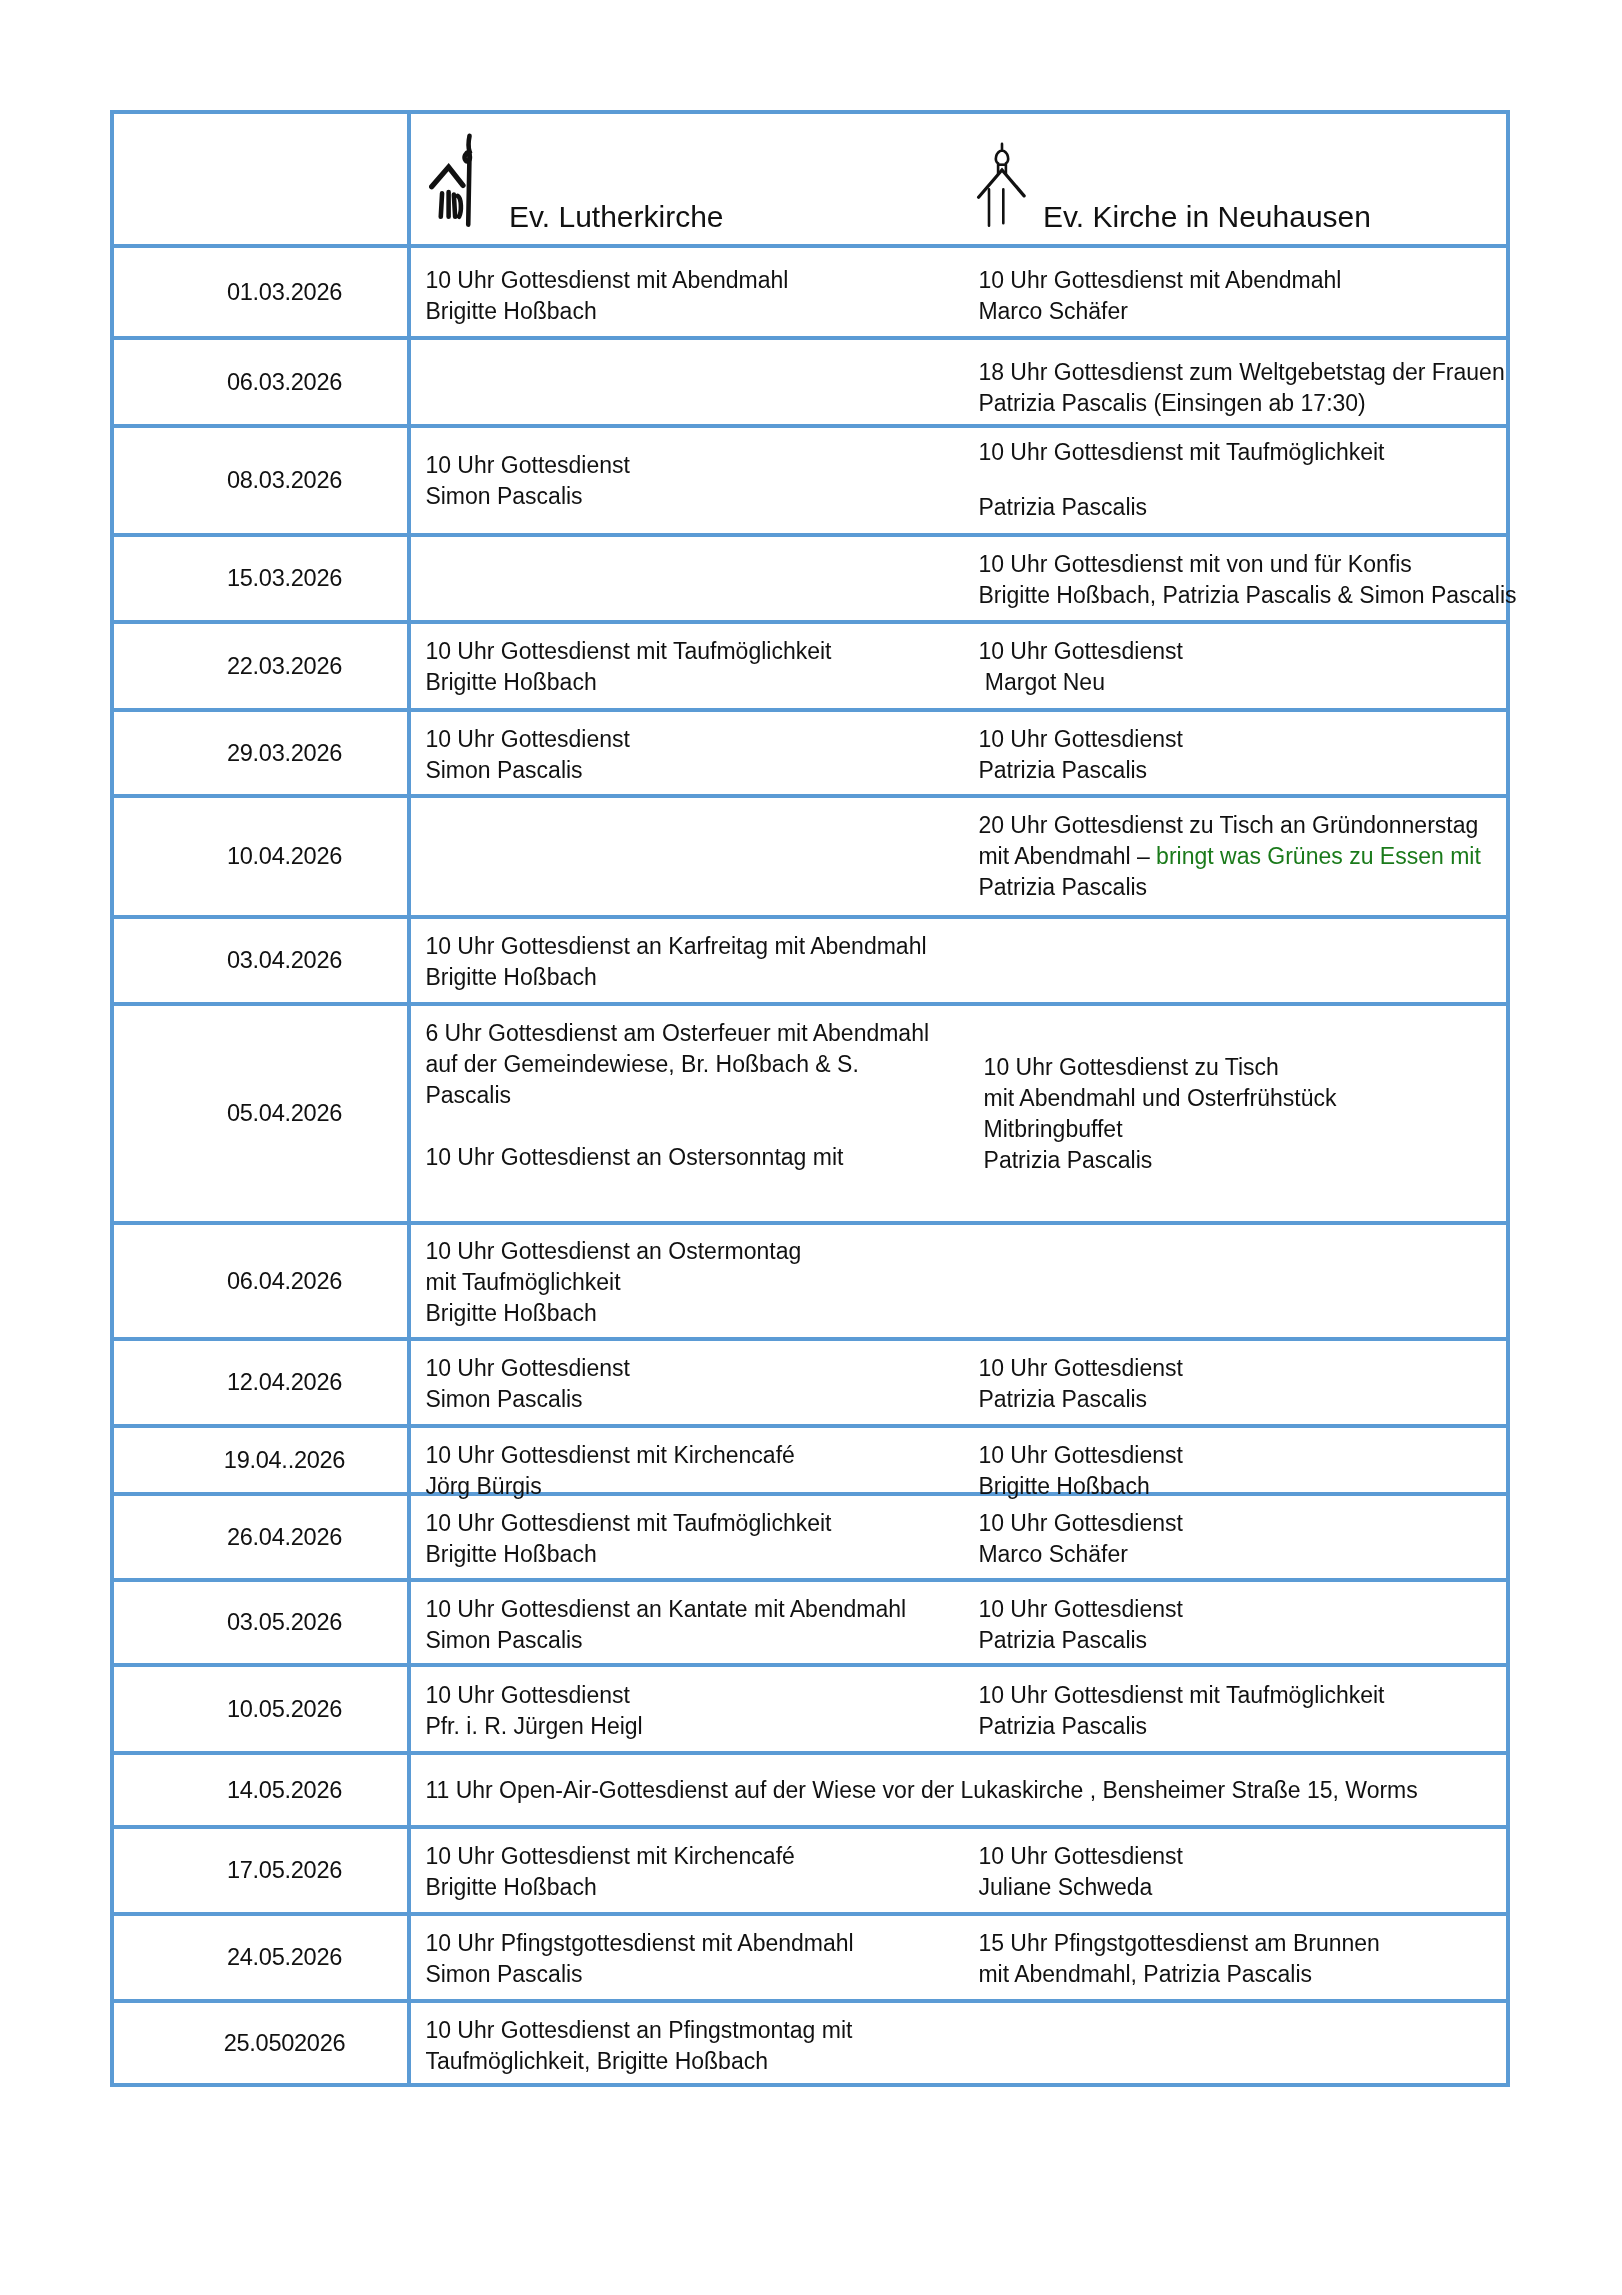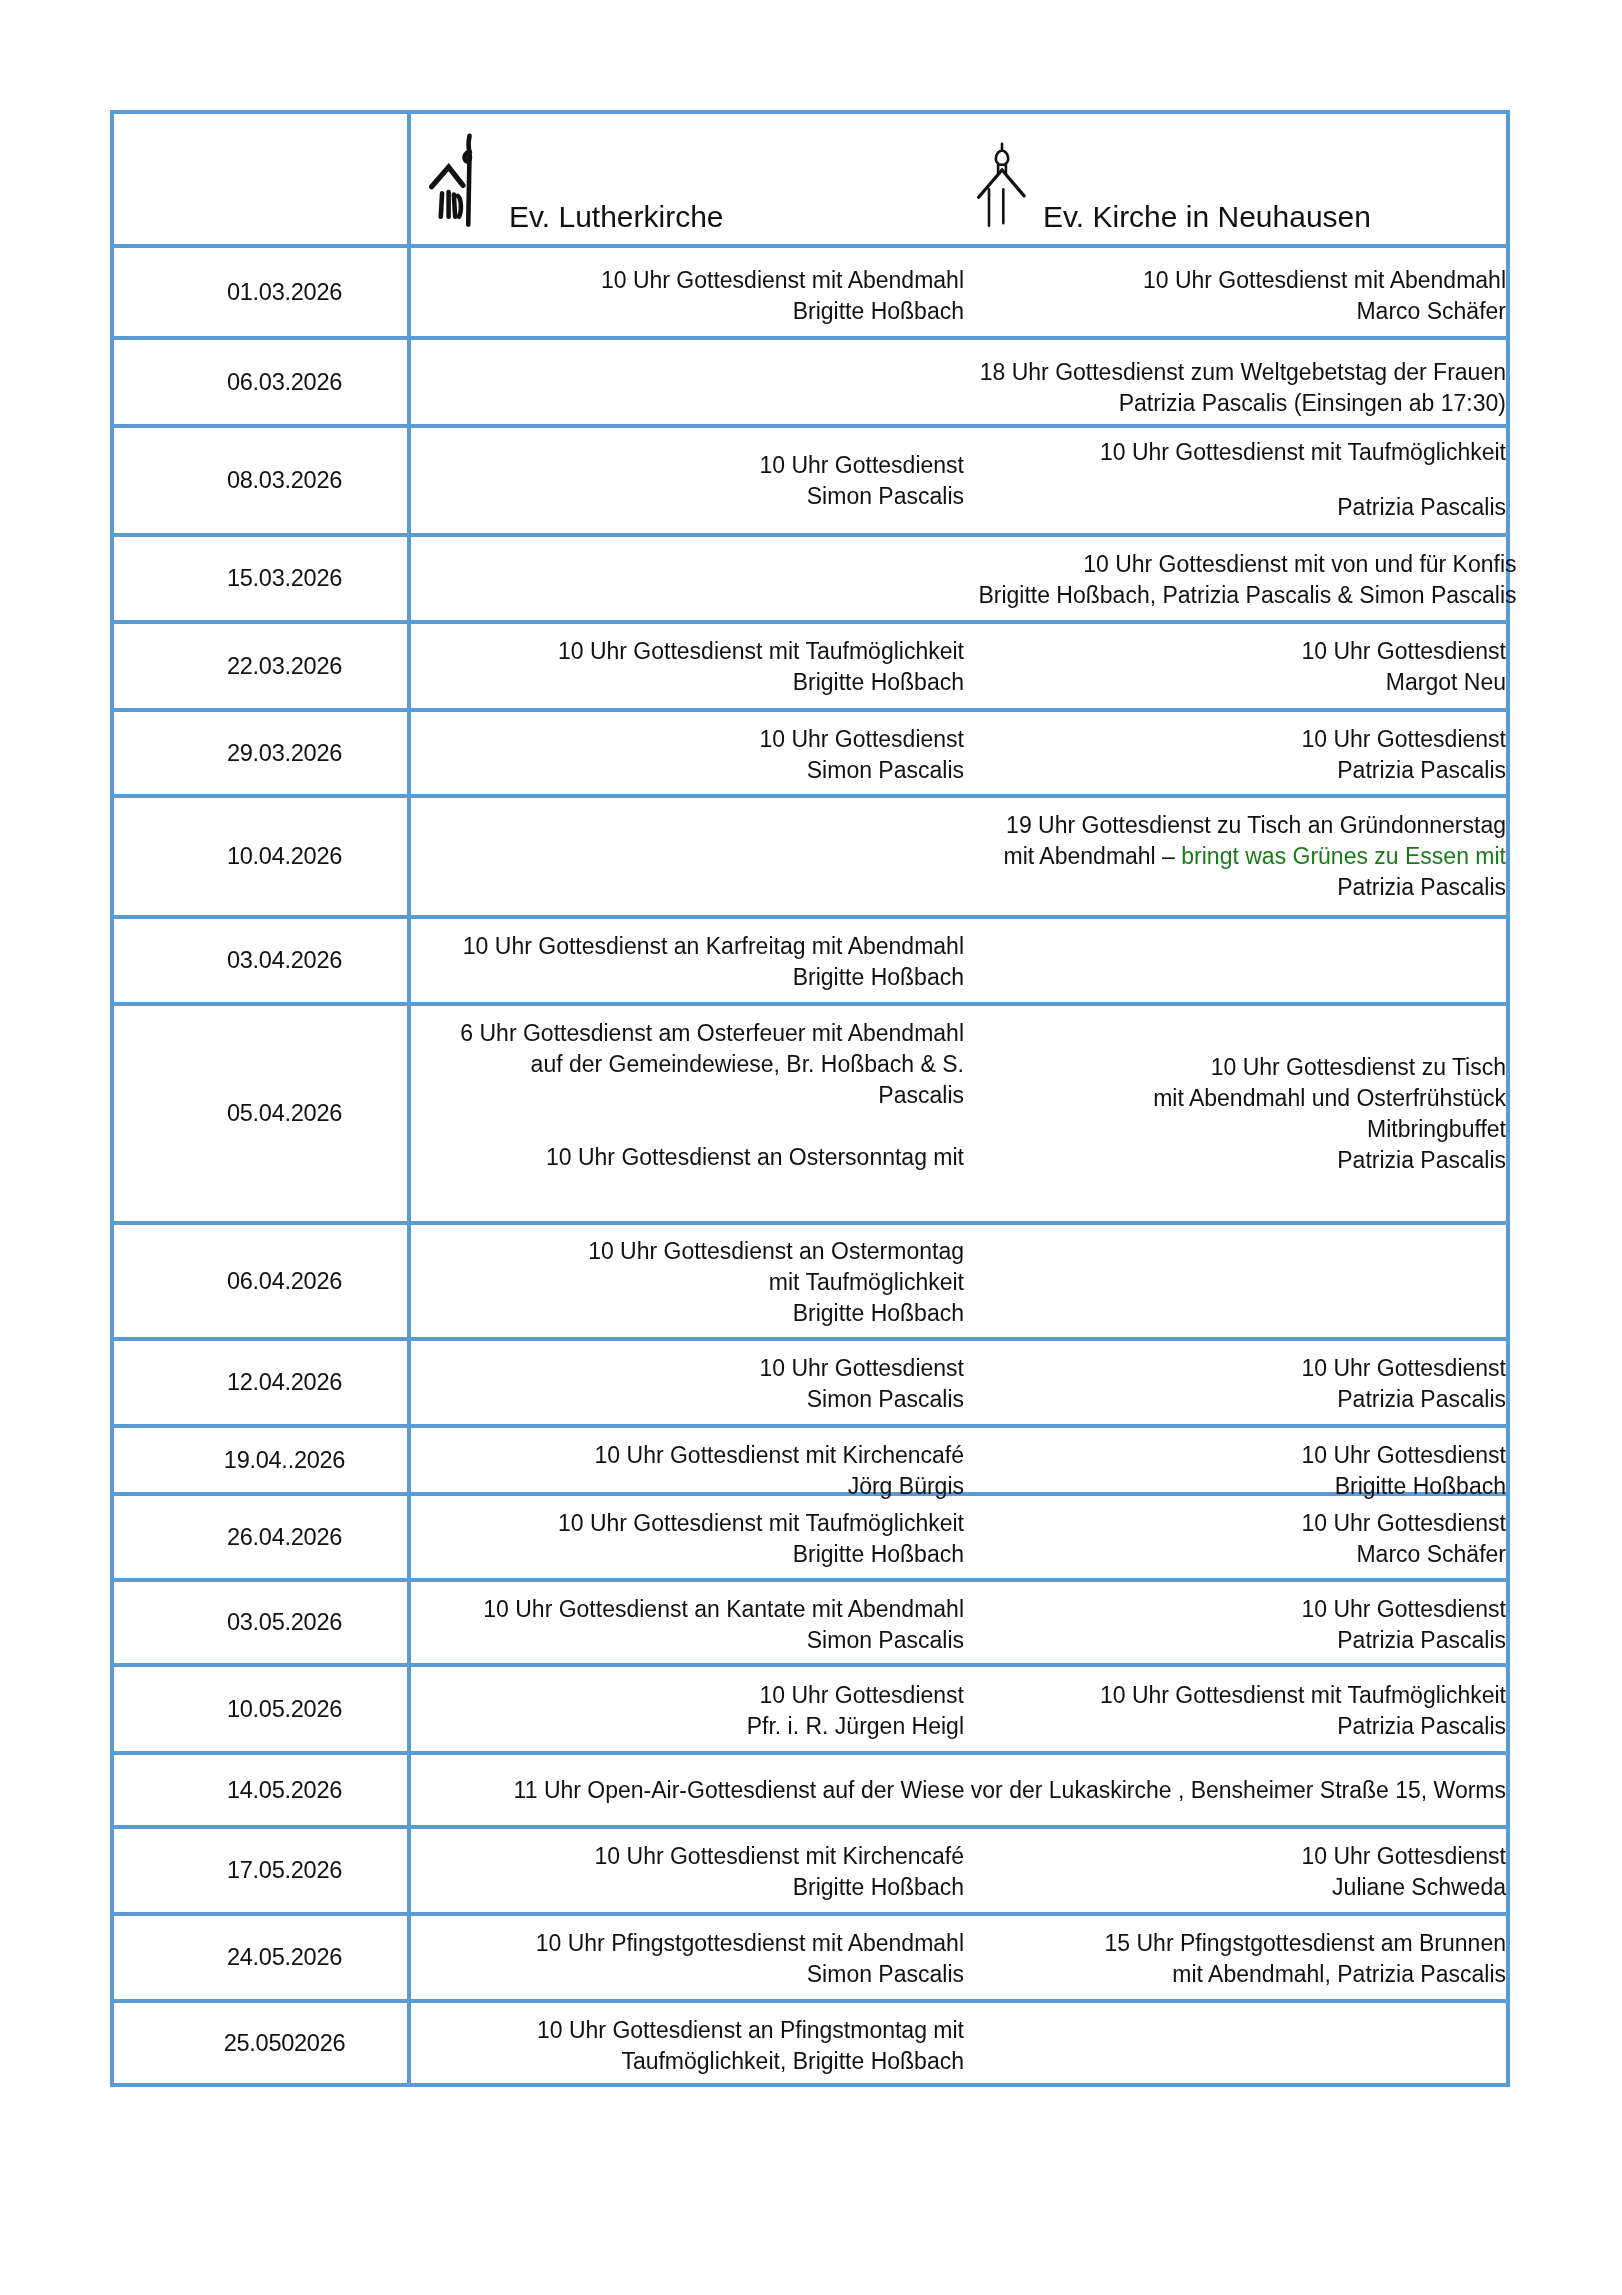--- a/index.html
+++ b/index.html
@@ -8,21 +8,21 @@
     position: absolute; left: 110px; top: 110px; width: 1400px;
     border: 4.6px solid #5b9bd5; box-sizing: border-box;
   }
   .row { display: flex; border-top: 4.6px solid #5b9bd5; box-sizing: border-box; }
   .row:first-child { border-top: none; }
   .date {
     width: 245px; flex: 0 0 245px; border-right: 4.6px solid #5b9bd5;
     display: flex; align-items: center; justify-content: center;
     font-size: 23.6px; letter-spacing: -0.3px; padding-left: 48px;
   }
-  .body { flex: 1; position: relative; display: flex; text-align: right; }
+  .body { flex: 1; position: relative; display: flex; }
   .cell { box-sizing: border-box; padding: 17px 0 0 14.4px; font-size: 23px; line-height: 31px; }
   .cell.l { width: 553px; flex: 0 0 553px; }
   .cell.r { flex: 1; padding-left: 14.4px; }
   .cell.full { flex: 1; }
   .cell.vc { display: flex; flex-direction: column; justify-content: center; padding-top: 0; }
   .line { display: block; white-space: pre; }
   .green { color: #1a7a1a; }
   .hdr { height: 130px; }
   .hdr .cell { position: relative; padding: 0; }
   .church-title { position: absolute; bottom: 11.8px; font-size: 30px; }
@@ -135,21 +135,21 @@
         <span class="line">Patrizia Pascalis</span>
       </div>
     </div>
   </div>
 
   <div class="row" style="height:121px">
     <div class="date">10.04.2026</div>
     <div class="body">
       <div class="cell l"></div>
       <div class="cell r" style="padding-top:11.8px">
-        <span class="line">19 Uhr Gottesdienst zu Tisch an Gründonnerstag</span>
+        <span class="line">20 Uhr Gottesdienst zu Tisch an Gründonnerstag</span>
         <span class="line"><span>mit Abendmahl – </span><span class="green">bringt was Grünes zu Essen mit</span></span>
         <span class="line">Patrizia Pascalis</span>
       </div>
     </div>
   </div>
 
   <div class="row" style="height:87px">
     <div class="date">03.04.2026</div>
     <div class="body">
       <div class="cell l" style="padding-top:11.8px">

